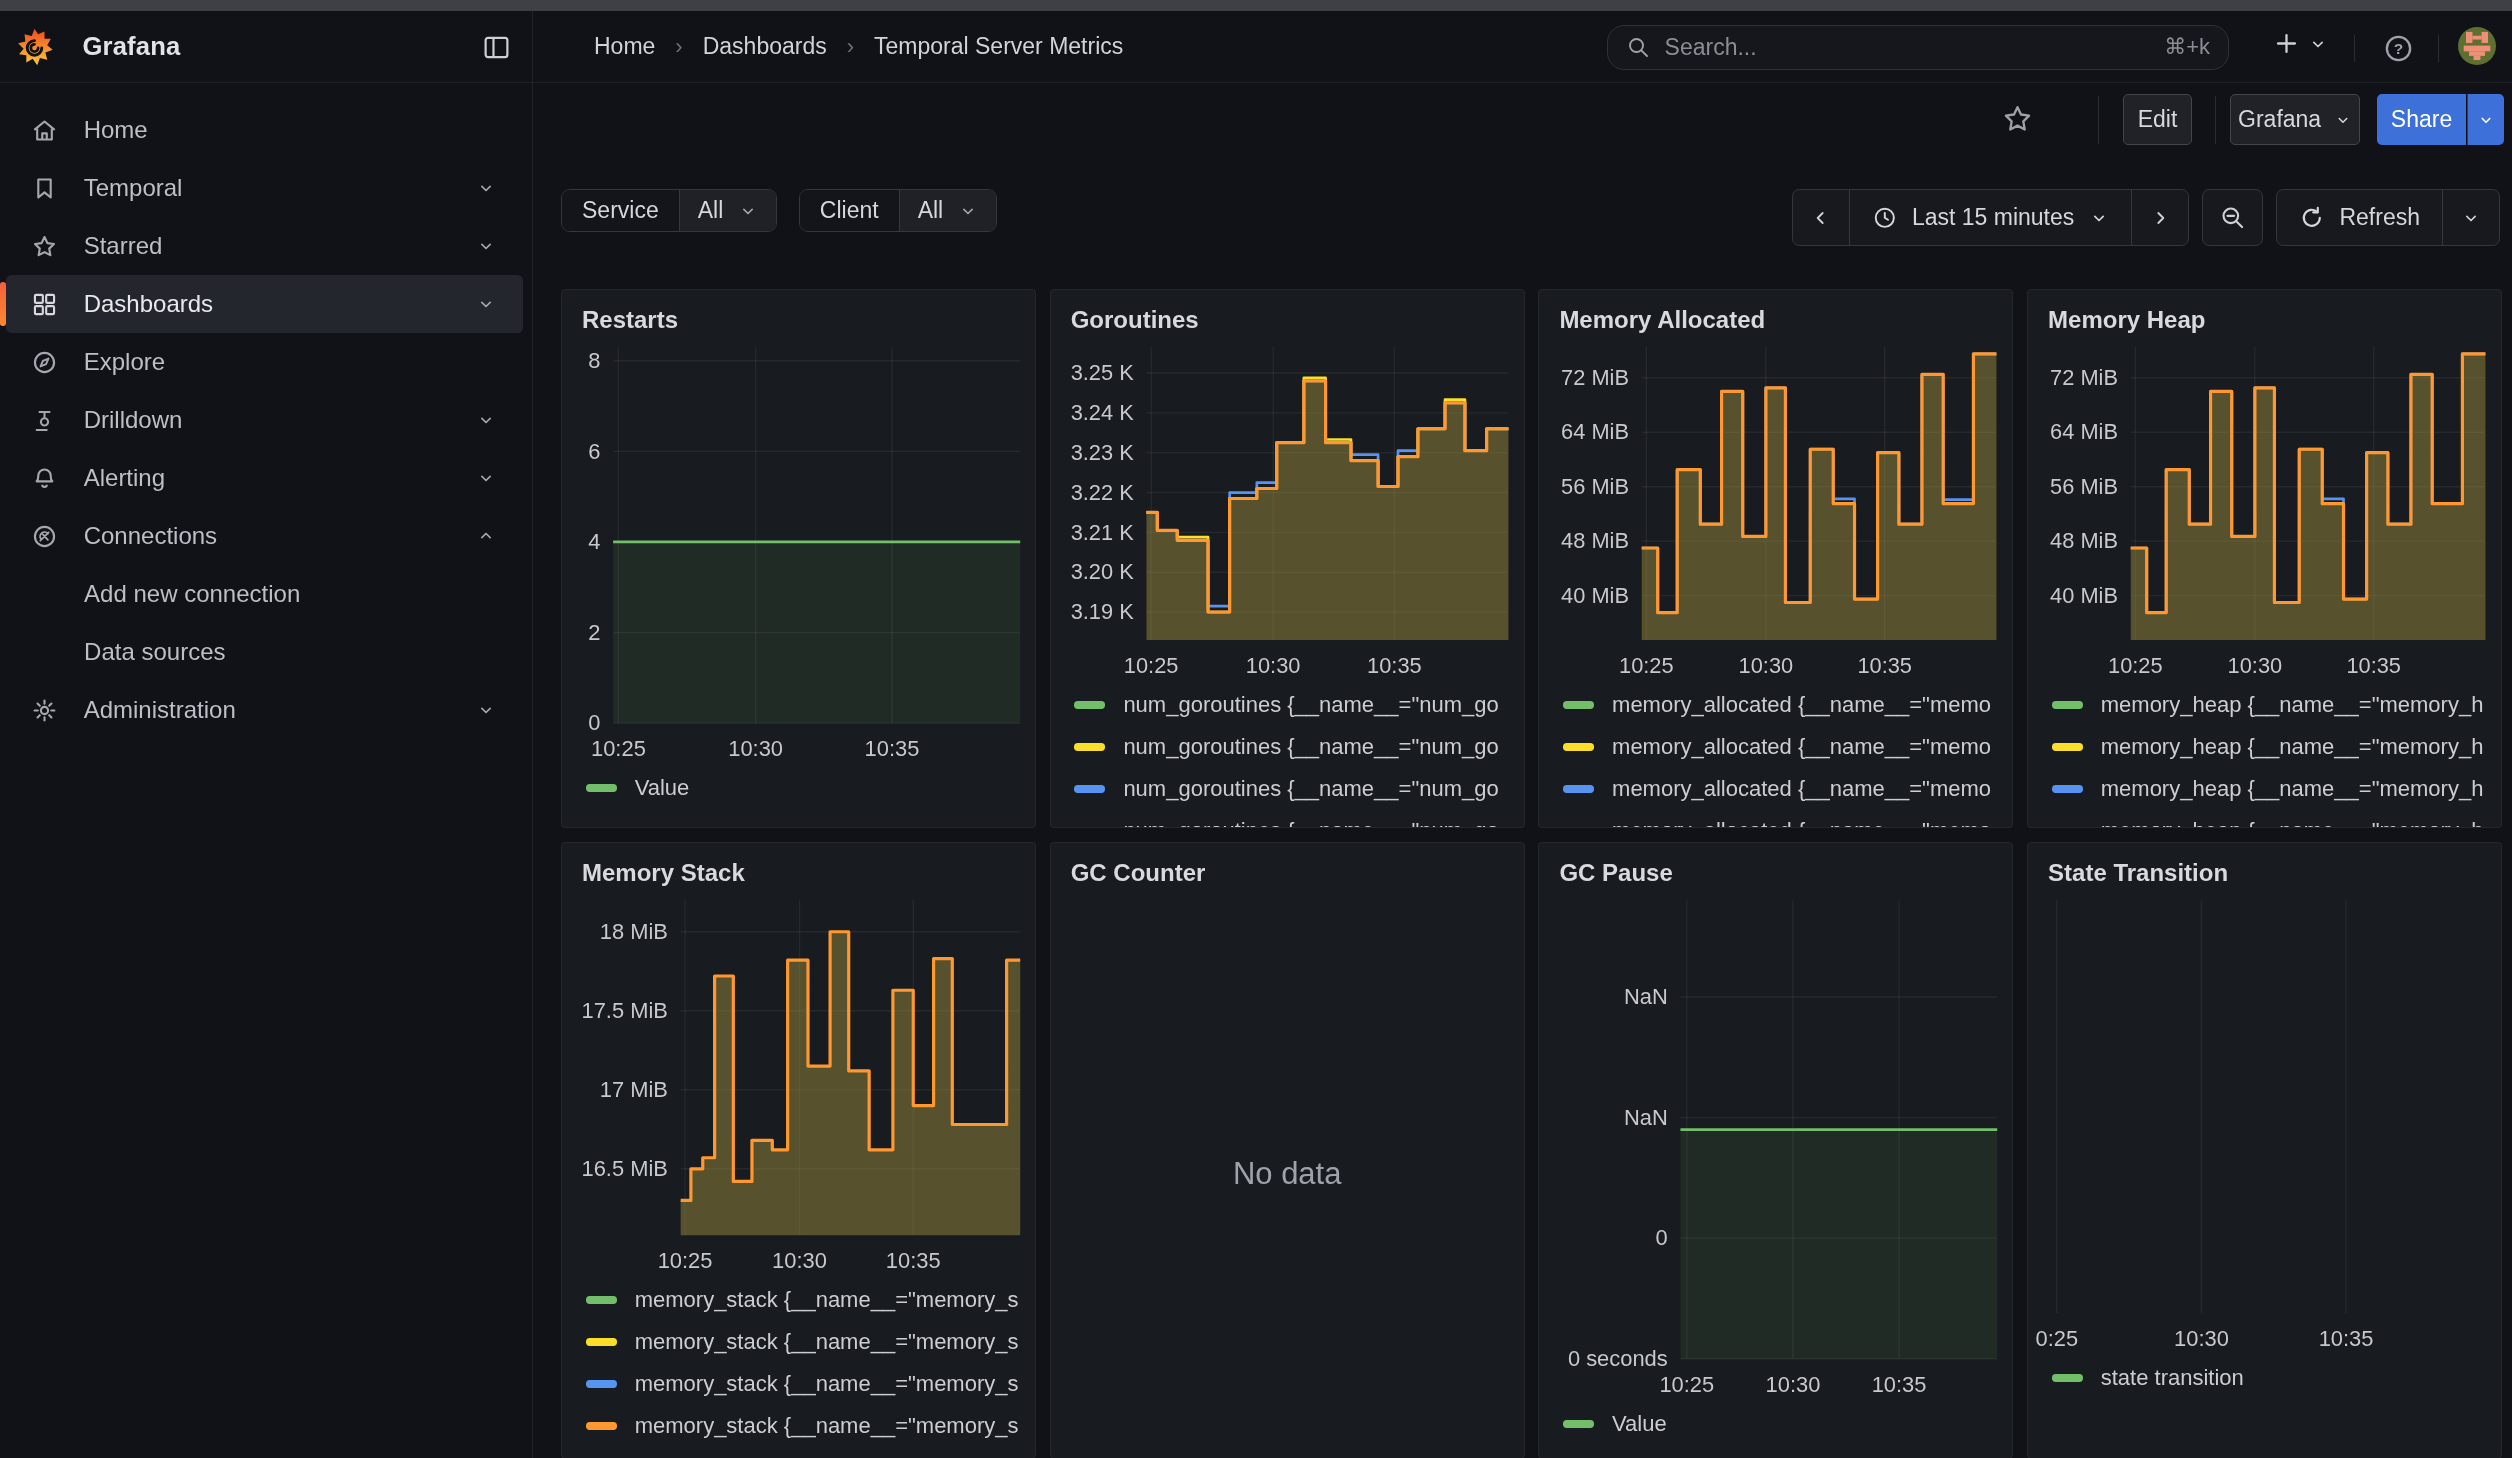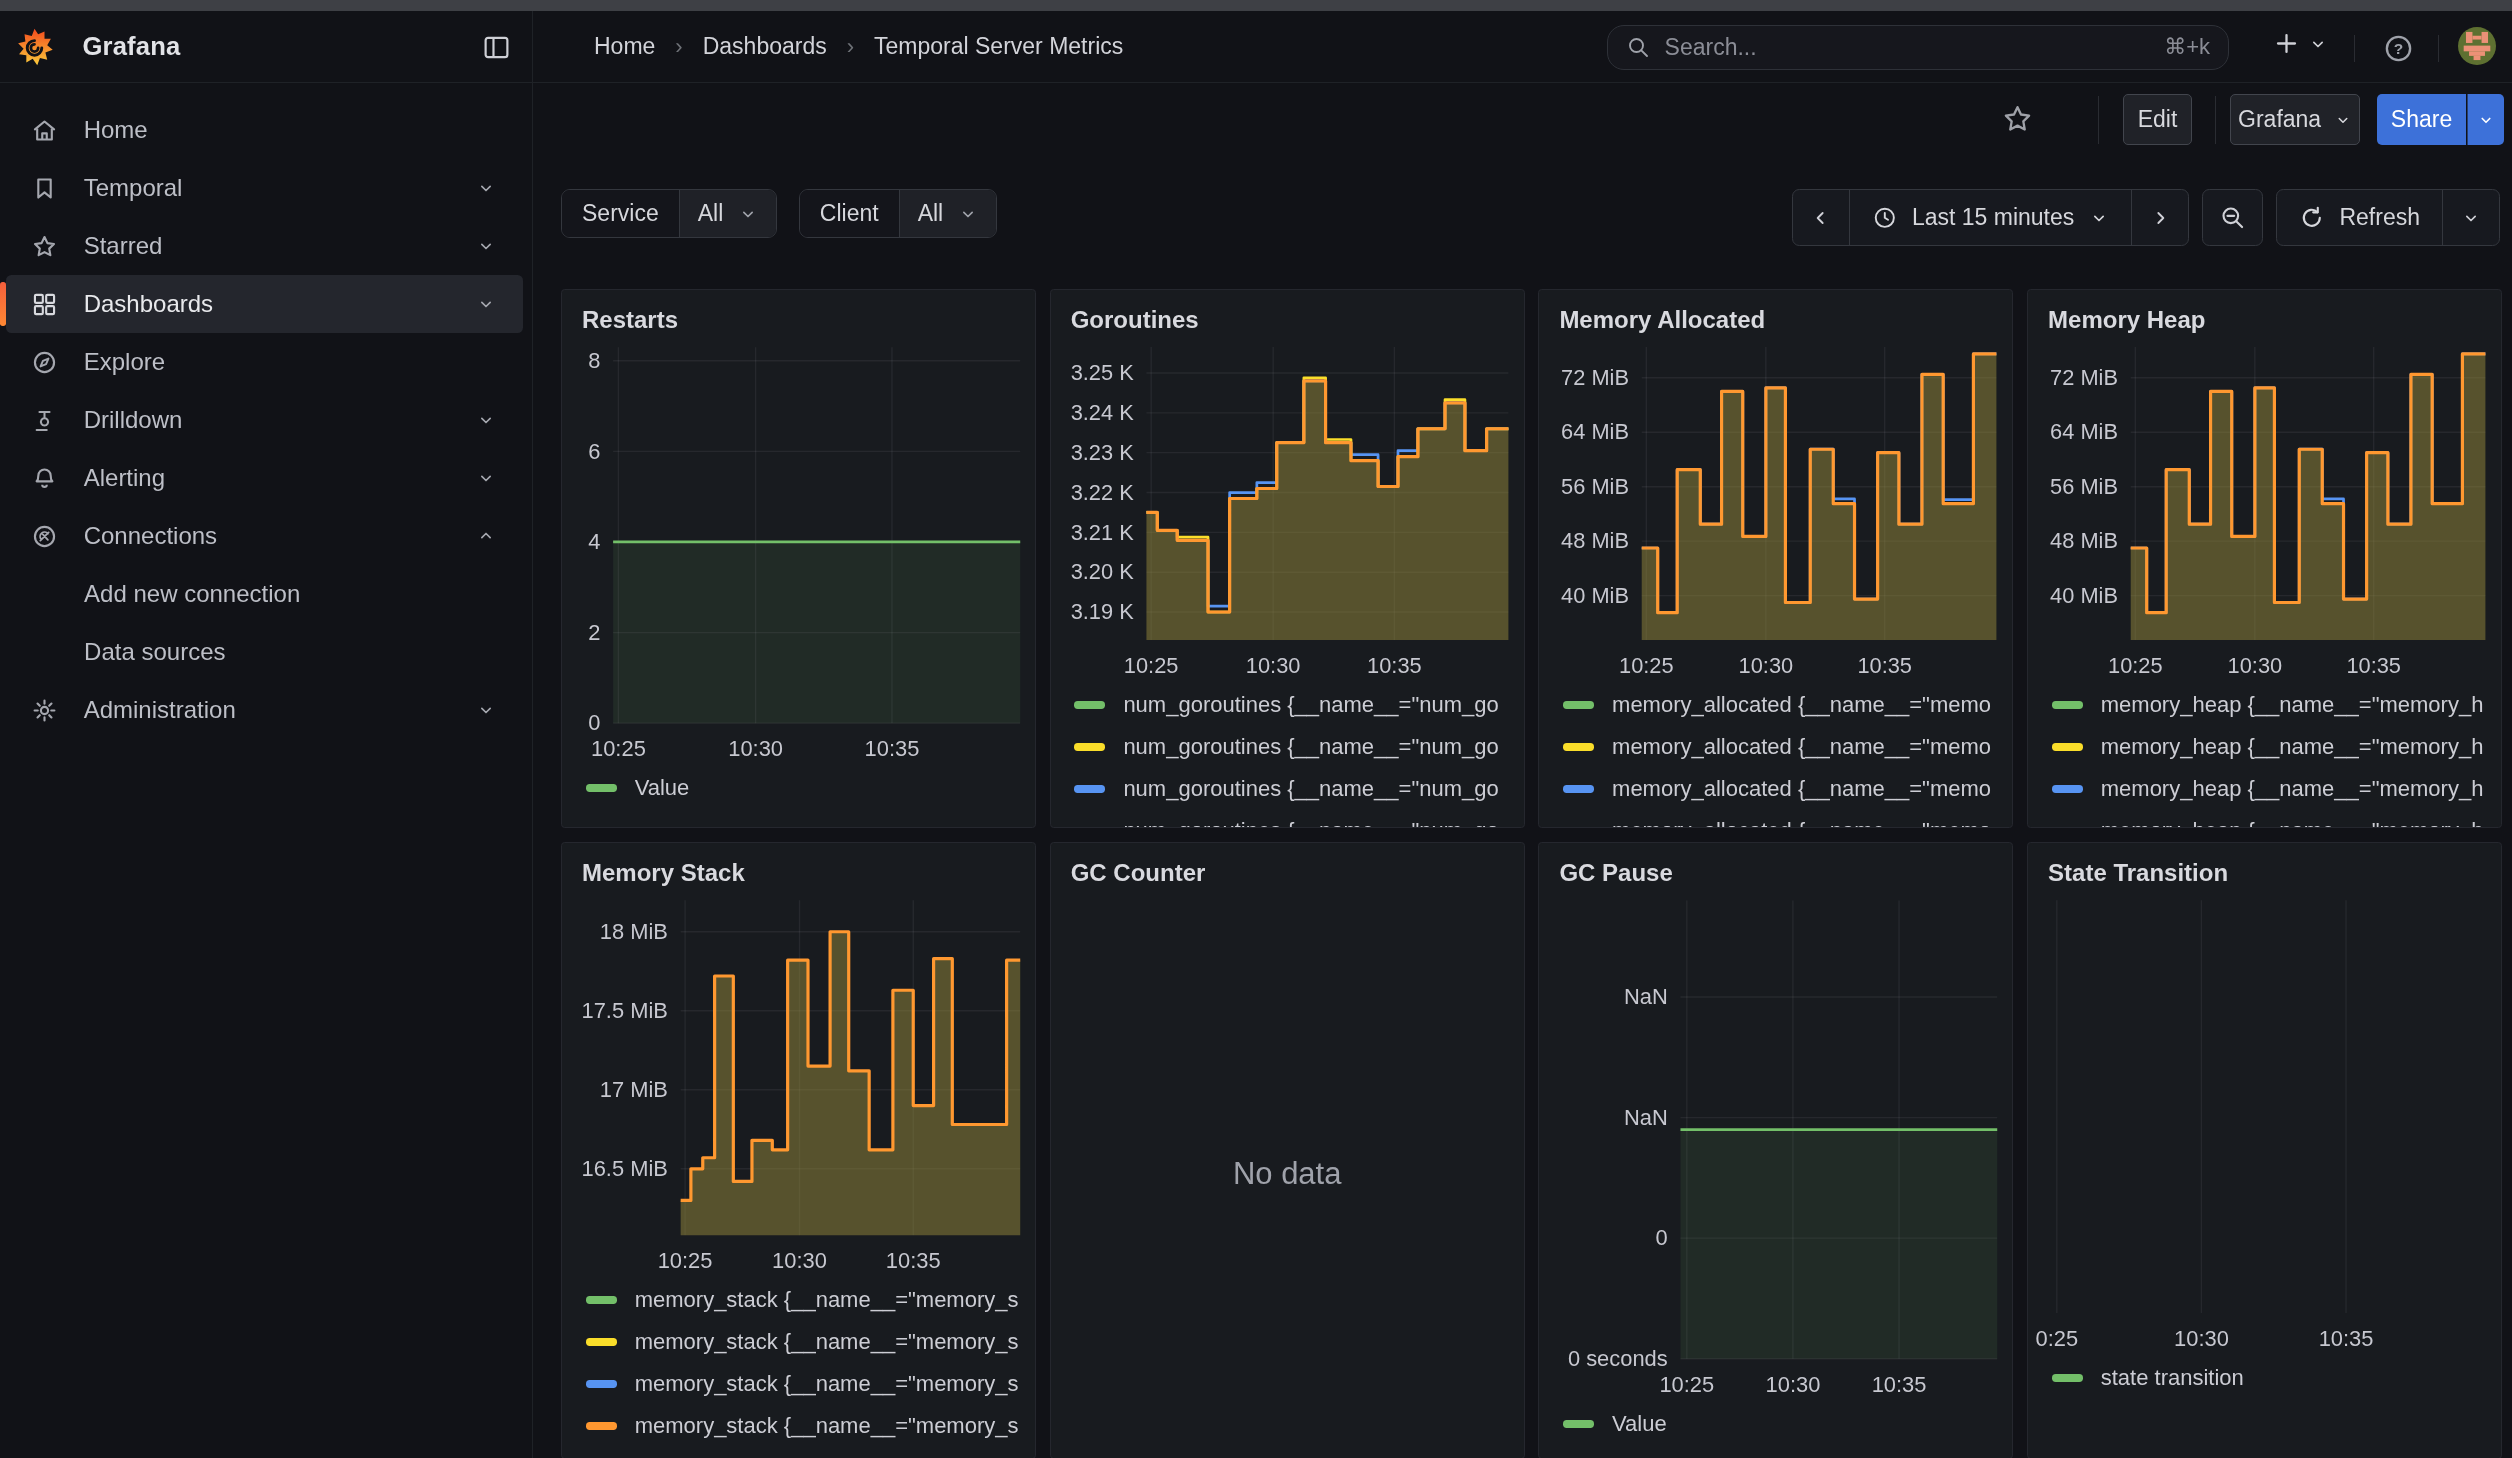--- a/index.html
+++ b/index.html
@@ -45,21 +45,21 @@
   
   .toolbar{position:absolute;top:83px;left:533px;width:1980px;height:73px;background:var(--pageBg);}
   .tb-star{position:absolute;left:1469px;top:20px;color:#9FA1A8;cursor:pointer;}
   .tb-div{position:absolute;top:12.8px;width:0.9px;height:48px;background:#2A2C32;}
   .btn{position:absolute;top:11px;height:51px;border-radius:5px;display:flex;align-items:center;justify-content:center;font-size:23px;font-weight:500;color:#D8D9DE;cursor:pointer;}
   .btn.ghost{background:var(--btnBg);border:0.9px solid var(--btnBorder);}
   .btn.blue{background:var(--shareBlue);color:#FFFFFF;border:none;}
   .btn .bchev{margin-left:12.8px;display:flex;}
   
   .filters{position:absolute;top:189px;left:561px;height:57px;display:flex;gap:22px;}
-  .var-group{display:flex;height:49px;border:0.9px solid var(--ctrlBorder);border-radius:9px;overflow:hidden;}
+  .var-group{display:flex;height:43px;border:0.9px solid var(--ctrlBorder);border-radius:9px;overflow:hidden;}
   .var-label{display:flex;align-items:center;padding:0 20px;background:#14151B;font-size:23px;color:#D6D7DC;border-right:0.9px solid var(--ctrlBorder);}
   .var-value{display:flex;align-items:center;gap:14.6px;padding:0 18px;background:var(--valueCell);font-size:23px;font-weight:500;color:#D6D7DC;cursor:pointer;}
   .timebar{position:absolute;top:189px;right:12px;height:57px;display:flex;gap:12.8px;}
   .tgroup{display:flex;height:57px;border:0.9px solid var(--ctrlBorder);border-radius:7.3px;background:var(--ctrlBg);overflow:hidden;}
   .tbtn{display:flex;align-items:center;justify-content:center;padding:0 18px;color:#CFD0D6;cursor:pointer;}
   .tmain{display:flex;align-items:center;gap:14.6px;padding:0 22px;font-size:23px;font-weight:500;color:#D6D7DC;border-left:0.9px solid var(--ctrlBorder);border-right:0.9px solid var(--ctrlBorder);cursor:pointer;}
   
   .grid{position:absolute;left:561px;top:289px;display:flex;flex-direction:column;gap:13.7px;}
   .prow{display:flex;gap:13.7px;}
   .panel{width:475px;background:var(--panelBg);border:0.9px solid var(--panelBorder);border-radius:3.7px;overflow:hidden;display:flex;flex-direction:column;}

